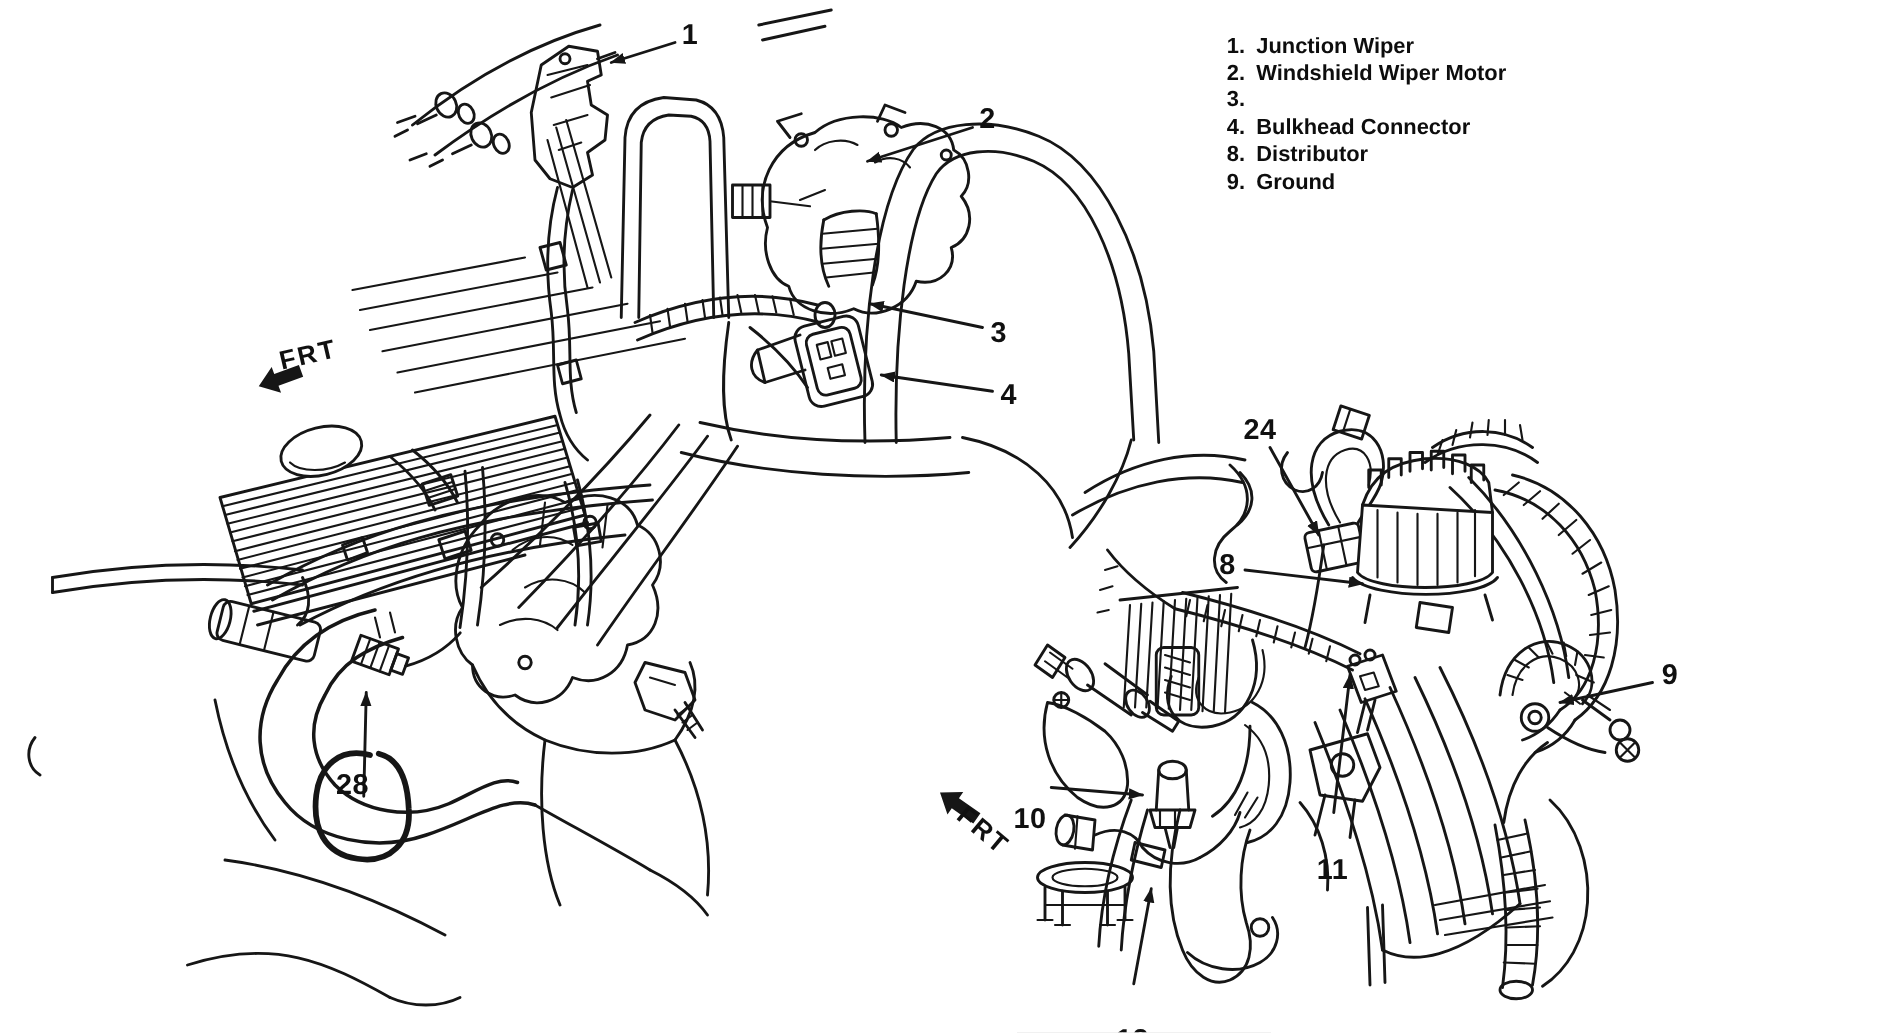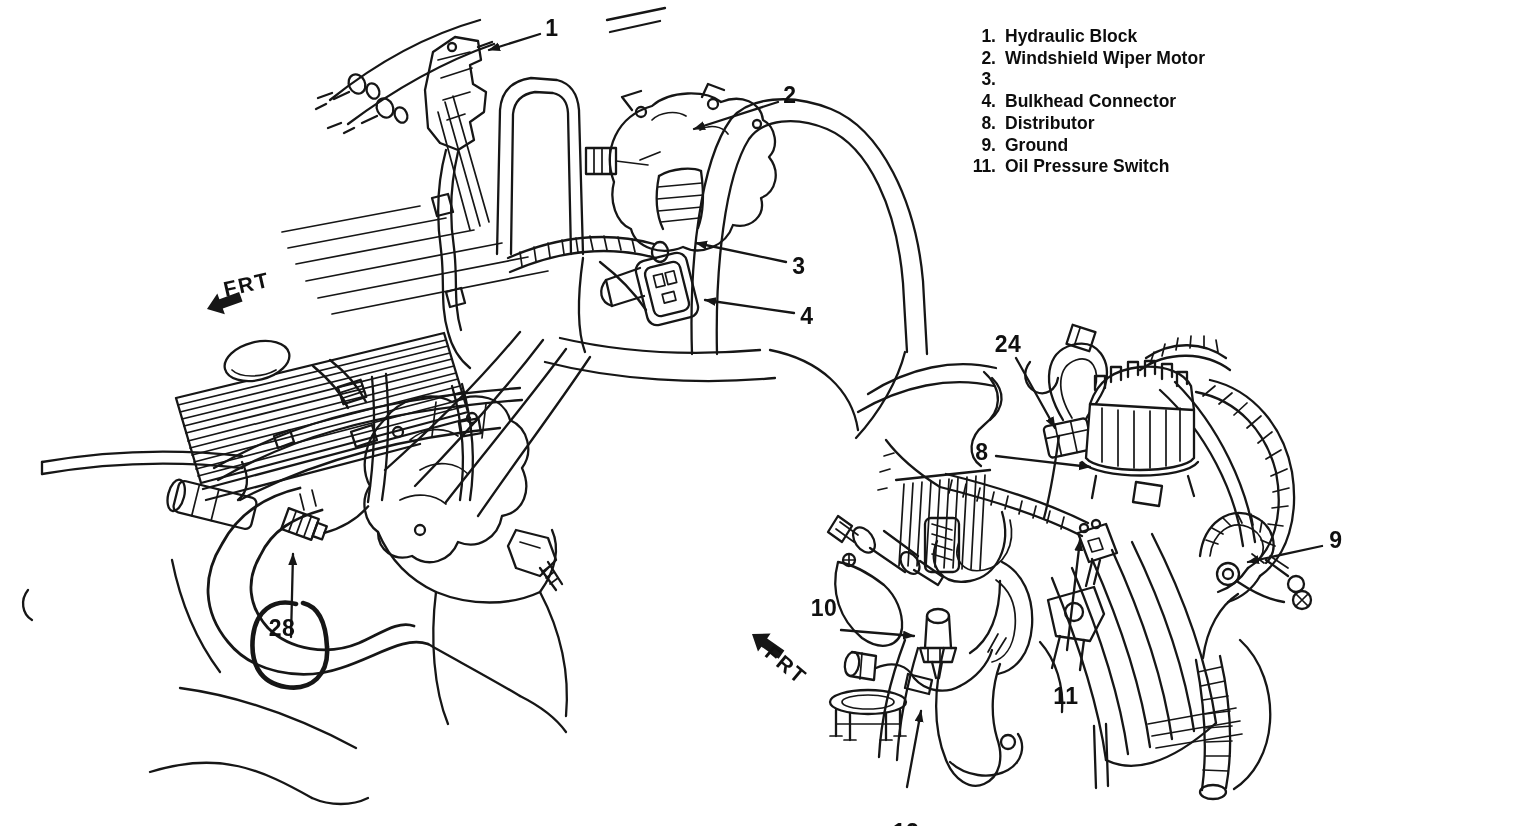--- a/index.html
+++ b/index.html
@@ -447,50 +447,46 @@
 
   <div class="callout" style="left:552px;top:28px">1</div>
   <div class="callout" style="left:790px;top:95px">2</div>
   <div class="callout" style="left:799px;top:266px">3</div>
   <div class="callout" style="left:807px;top:316px">4</div>
   <div class="callout" style="left:282px;top:628px">28</div>
 
   <div class="callout" style="left:1008px;top:344px">24</div>
   <div class="callout" style="left:982px;top:452px">8</div>
   <div class="callout" style="left:1336px;top:540px">9</div>
-  <div class="callout" style="left:824px;top:608px">10</div>
+  <div class="callout" style="left:824px;top:655px">10</div>
   <div class="callout" style="left:1066px;top:696px">11</div>
   <div class="callout" style="left:906px;top:832px">12</div>
 
   <div class="frt frt-left" style="left:224px;top:278px">FRT</div>
   <div class="frt frt-right" style="left:768px;top:638px">FRT</div>
 
   <div class="legend">
     <div class="legend-row">
         <span class="legend-num">1.</span>
-        <span class="legend-label">Hydraulic Block</span>
+        <span class="legend-label">Junction Wiper</span>
       </div>
     <div class="legend-row">
         <span class="legend-num">2.</span>
         <span class="legend-label">Windshield Wiper Motor</span>
       </div>
     <div class="legend-row">
         <span class="legend-num">3.</span>
       </div>
     <div class="legend-row">
         <span class="legend-num">4.</span>
         <span class="legend-label">Bulkhead Connector</span>
       </div>
     <div class="legend-row">
         <span class="legend-num">8.</span>
         <span class="legend-label">Distributor</span>
       </div>
     <div class="legend-row">
         <span class="legend-num">9.</span>
         <span class="legend-label">Ground</span>
       </div>
-    <div class="legend-row">
-        <span class="legend-num">11.</span>
-        <span class="legend-label">Oil Pressure Switch</span>
-      </div>
   </div>
 
 </div>
 
 </body></html>

